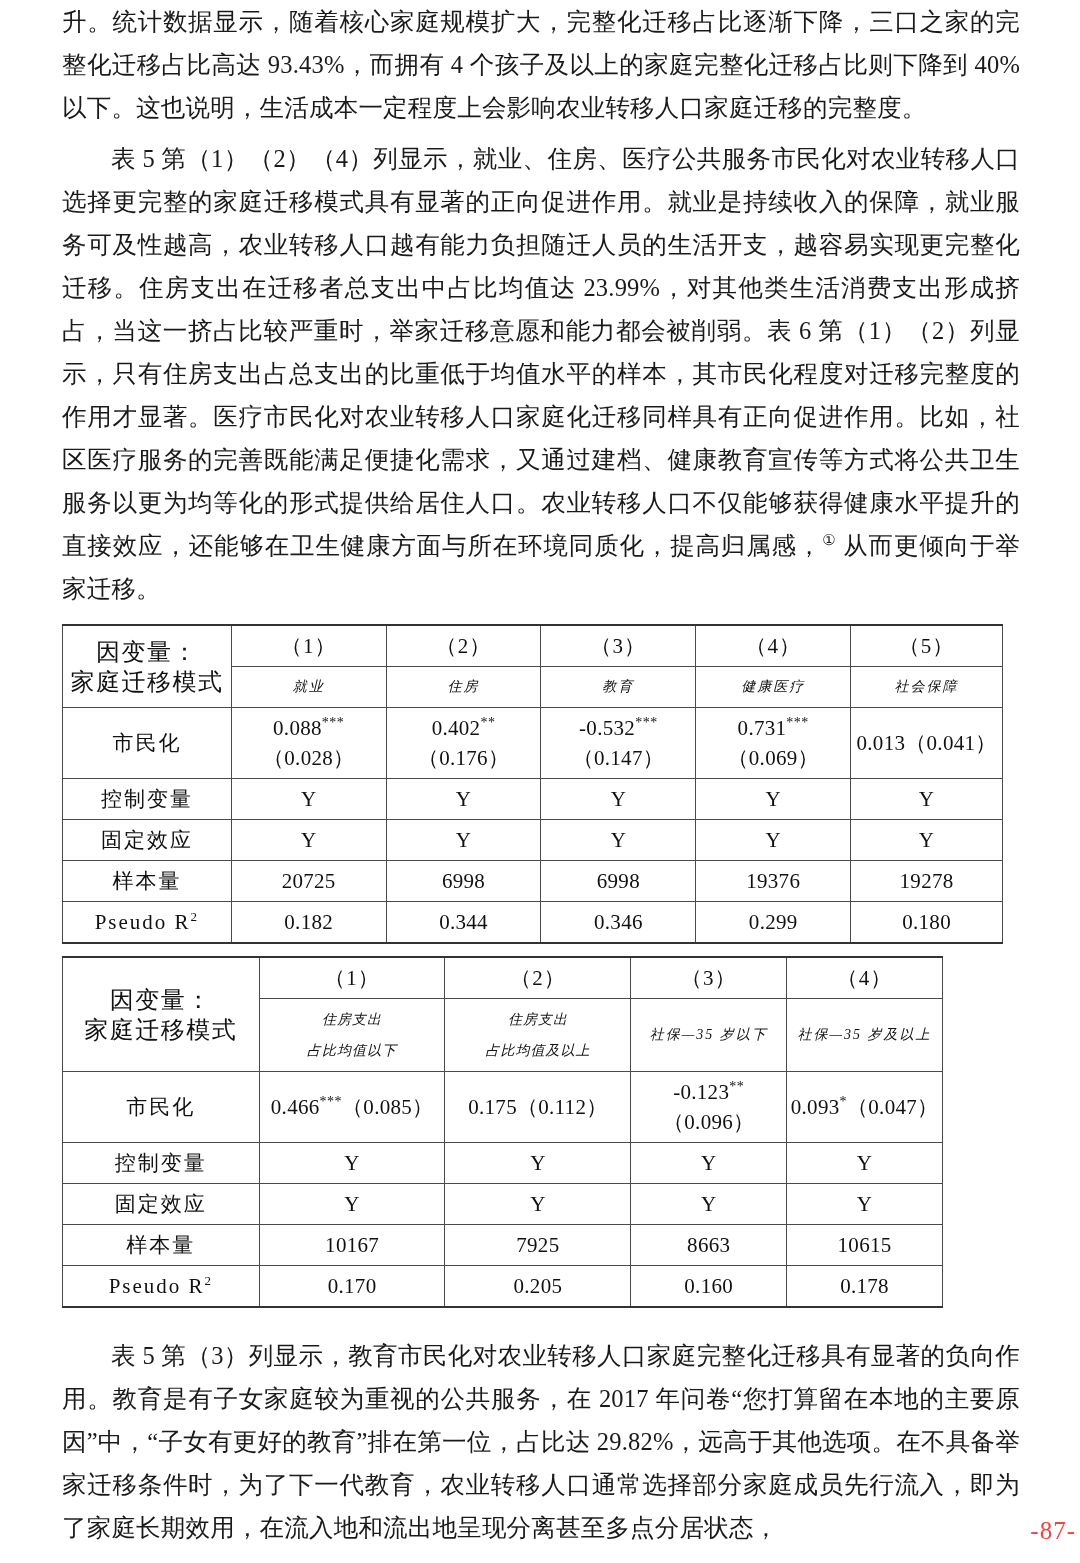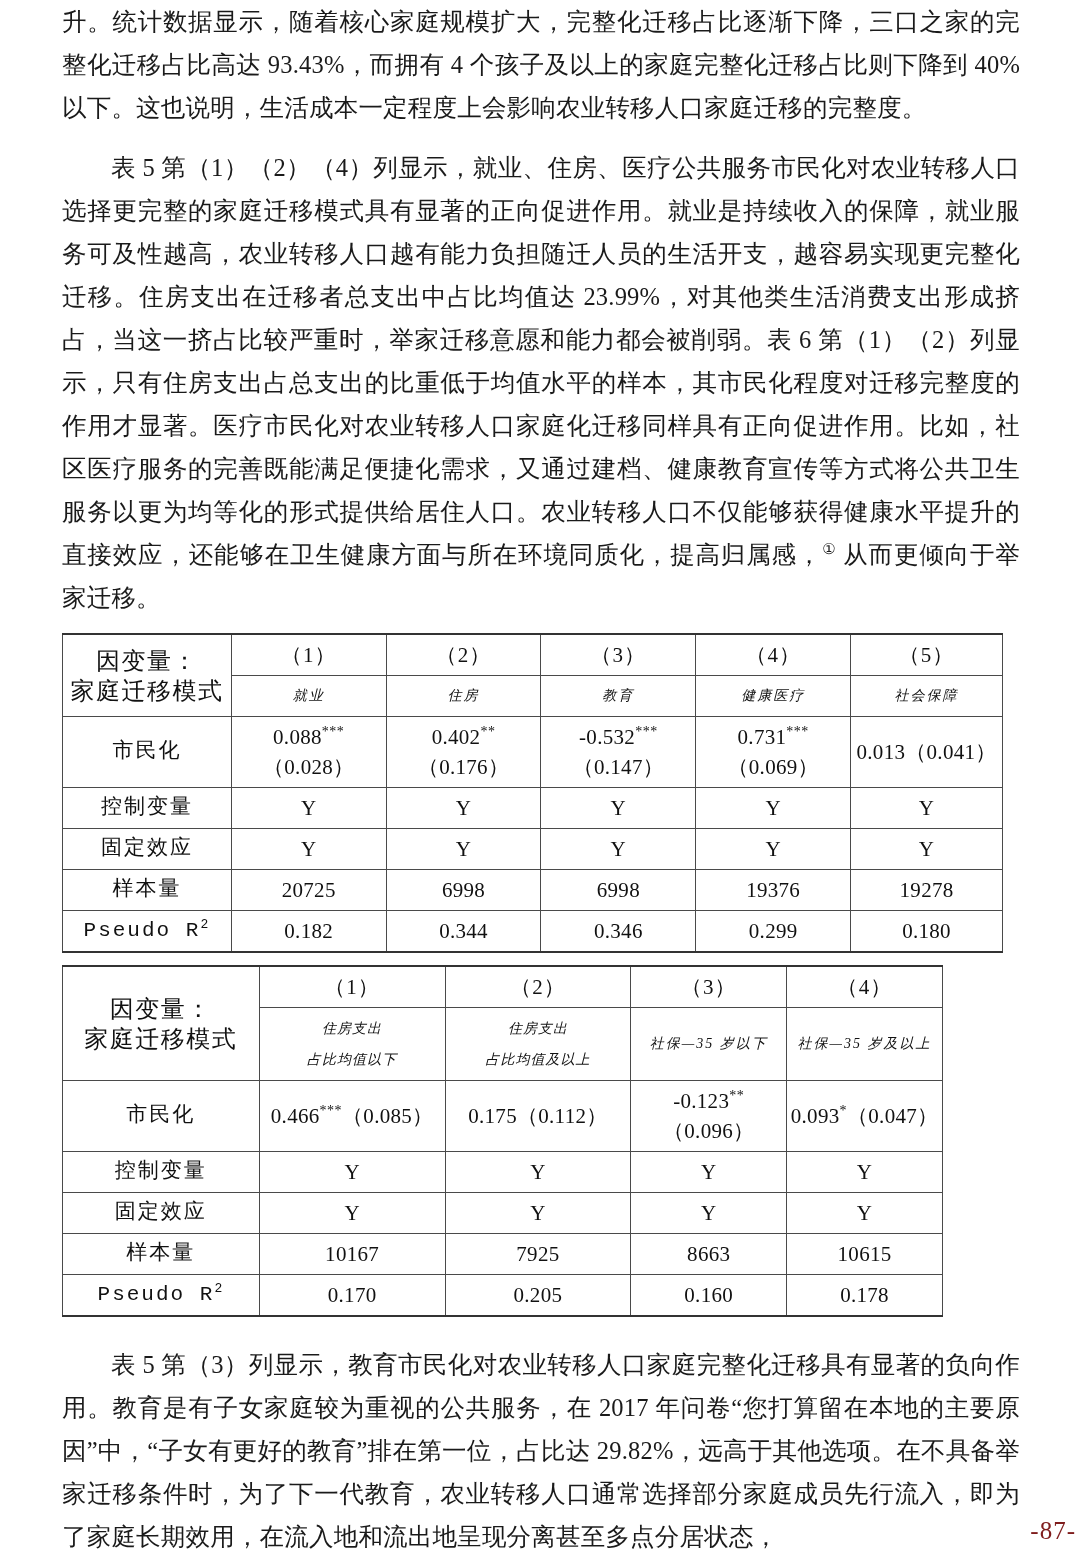--- a/index.html
+++ b/index.html
@@ -33,21 +33,21 @@
   .para {
     font-size: 24.5px;
     line-height: 43px;
     text-align: justify;
     text-justify: inter-ideograph;
     letter-spacing: 0.2px;
     margin: 0;
     color: #1a1a1a;
   }
   .para.indent { text-indent: 49px; }
-  .para + .para { margin-top: 17px; }
+  .para + .para { margin-top: 8px; }
 
   sup.fn {
     font-size: 15px;
     vertical-align: super;
     line-height: 0;
     letter-spacing: 0;
   }
 
   
   .table-block { margin: 0; }
@@ -70,21 +70,21 @@
     border: 1px solid #4a4a4a;
     text-align: center;
     vertical-align: middle;
     font-weight: normal;
     padding: 5px 2px;
     line-height: 30px;
   }
   table.data .outer-top { border-top: 2.2px solid #333; }
   table.data .outer-bot { border-bottom: 2.2px solid #333; }
   .rowlabel {
-    font-family: Liberation Mono, monospace;
+    font-family: Liberation Serif, serif;
     font-size: 21px;
     letter-spacing: 2px;
   }
   .stubhead {
     font-size: 24px;
     line-height: 32px;
     letter-spacing: 1.5px;
   }
   .colnum { font-size: 21px; letter-spacing: 1px; }
   .colname {
@@ -101,21 +101,21 @@
     line-height: 0;
     letter-spacing: 0.5px;
   }
   .pseudo sup { font-size: 13px; vertical-align: super; line-height: 0; }
   .pagenum {
     position: absolute;
     right: 4px;
     bottom: 18px;
     font-size: 25px;
     letter-spacing: 1px;
-    color: #7f1d1d;
+    color: #ef4444;
   }
 </style>
 </head>
 <body>
 
 <div class="page">
   <div class="content">
 
     <p class="para">升。统计数据显示，随着核心家庭规模扩大，完整化迁移占比逐渐下降，三口之家的完整化迁移占比高达 93.43%，而拥有 4 个孩子及以上的家庭完整化迁移占比则下降到 40% 以下。这也说明，生活成本一定程度上会影响农业转移人口家庭迁移的完整度。</p>
 

